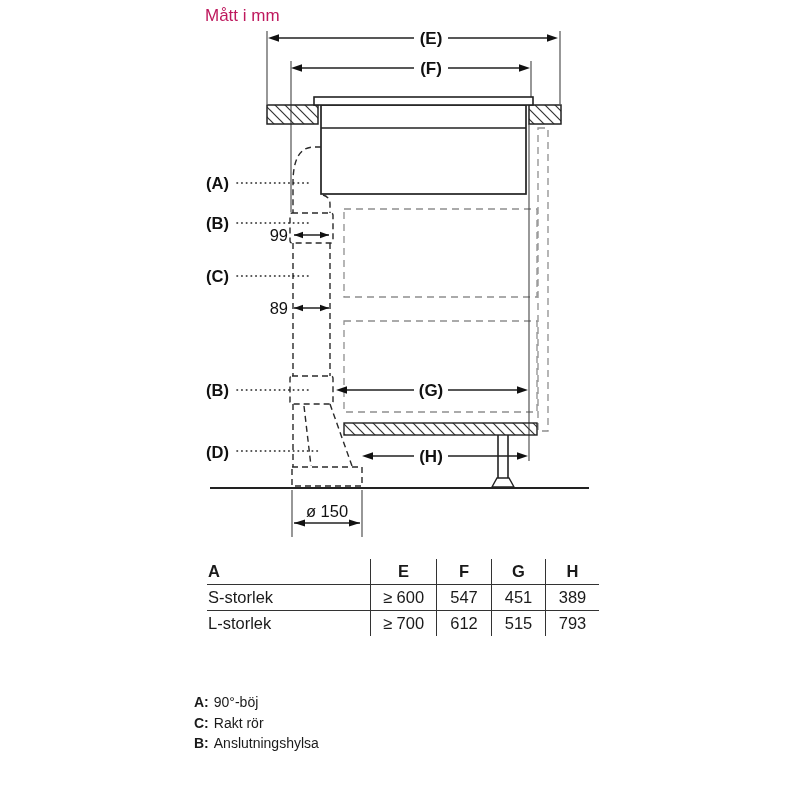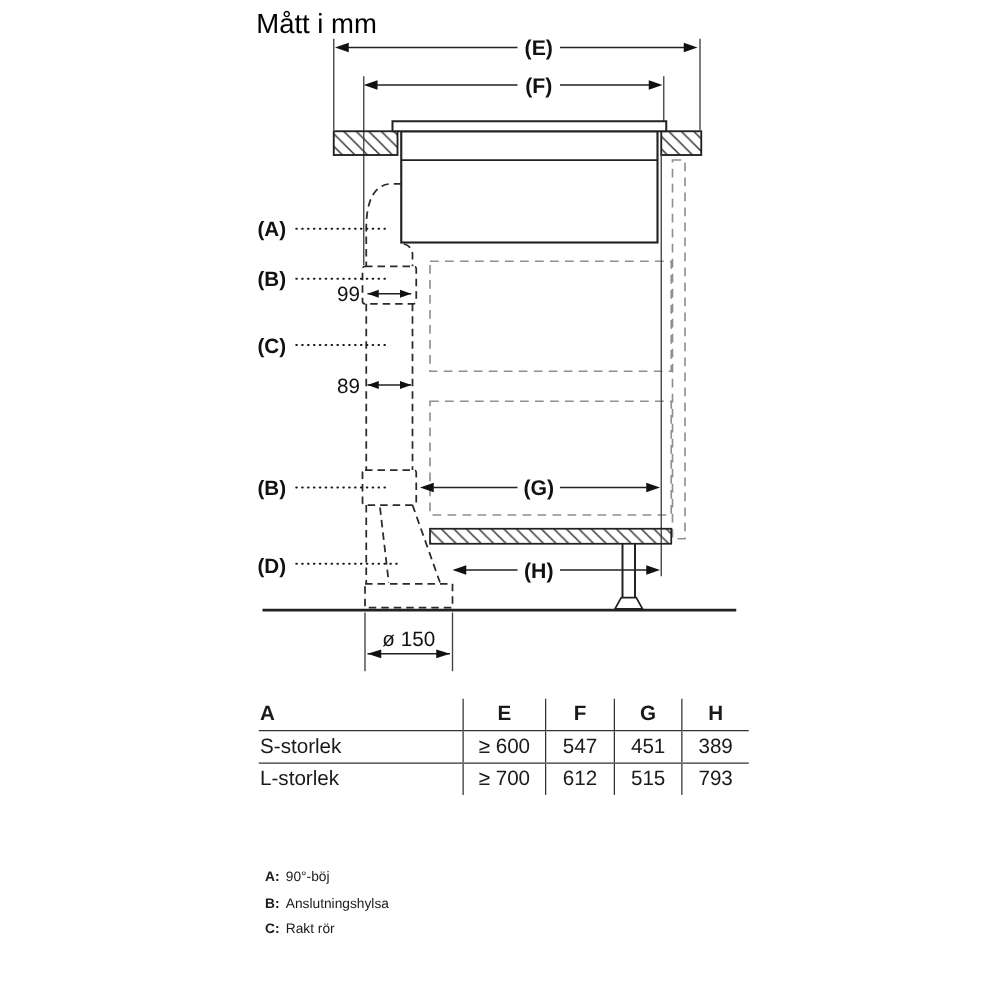--- a/index.html
+++ b/index.html
@@ -1,36 +1,36 @@
 <!DOCTYPE html>
 <html><head>
 <meta charset="utf-8">
 <style>
   html,body{margin:0;padding:0;background:#fff;}
   #page{position:relative;width:800px;height:800px;background:#ffffff;overflow:hidden;
         font-family:"Liberation Sans",sans-serif;color:#1a1a1a;}
-  #title{position:absolute;left:205px;top:6px;font-size:22px;color:#000000;}
+  #title{position:absolute;left:205px;top:6px;font-size:17px;color:#be185d;}
   svg text{font-family:"Liberation Sans",sans-serif;fill:#111;}
   .dimlbl{font-size:17px;font-weight:700;}
   .partlbl{font-size:16.5px;font-weight:700;}
   .numlbl{font-size:16.5px;font-weight:400;}
 
   #dim-table{position:absolute;left:207px;top:559px;border-collapse:collapse;
              font-size:16.5px;color:#1a1a1a;}
   #dim-table th,#dim-table td{height:25px;padding:0 4px;font-weight:400;}
   #dim-table th{font-weight:700;}
   #dim-table .c-a{width:158px;text-align:left;padding-left:1px;}
   #dim-table .c-e{width:57px;text-align:center;border-left:1.5px solid #333;}
   #dim-table .c-f{width:46px;text-align:center;border-left:1.5px solid #333;}
   #dim-table .c-g{width:45px;text-align:center;border-left:1.5px solid #333;}
   #dim-table .c-h{width:45px;text-align:center;border-left:1.5px solid #333;}
   #dim-table thead th{border-bottom:1.5px solid #333;}
   #dim-table tbody tr.hasline td{border-bottom:1.5px solid #333;}
 
-  #legend{position:absolute;left:212px;top:692px;font-size:11px;line-height:20.5px;}
+  #legend{position:absolute;left:194px;top:692px;font-size:14px;line-height:20.5px;}
   #legend .row b{font-weight:700;margin-right:5px;}
 </style>
 </head>
 <body>
 
 <div id="page">
 
   <div id="title">Mått i mm</div>
 
   <svg width="800" height="552" viewBox="0 0 800 552" style="position:absolute;left:0;top:0;">
@@ -172,20 +172,20 @@
         <td class="c-h">793</td>
       </tr>
     </tbody>
   </table>
 
   <div id="legend">
     <div class="row">
       <b>A:</b><span>90°-böj</span>
     </div>
     <div class="row">
-      <b>B:</b><span>Anslutningshylsa</span>
+      <b>C:</b><span>Rakt rör</span>
     </div>
     <div class="row">
-      <b>C:</b><span>Rakt rör</span>
+      <b>B:</b><span>Anslutningshylsa</span>
     </div>
   </div>
 
 </div>
 
 </body></html>

